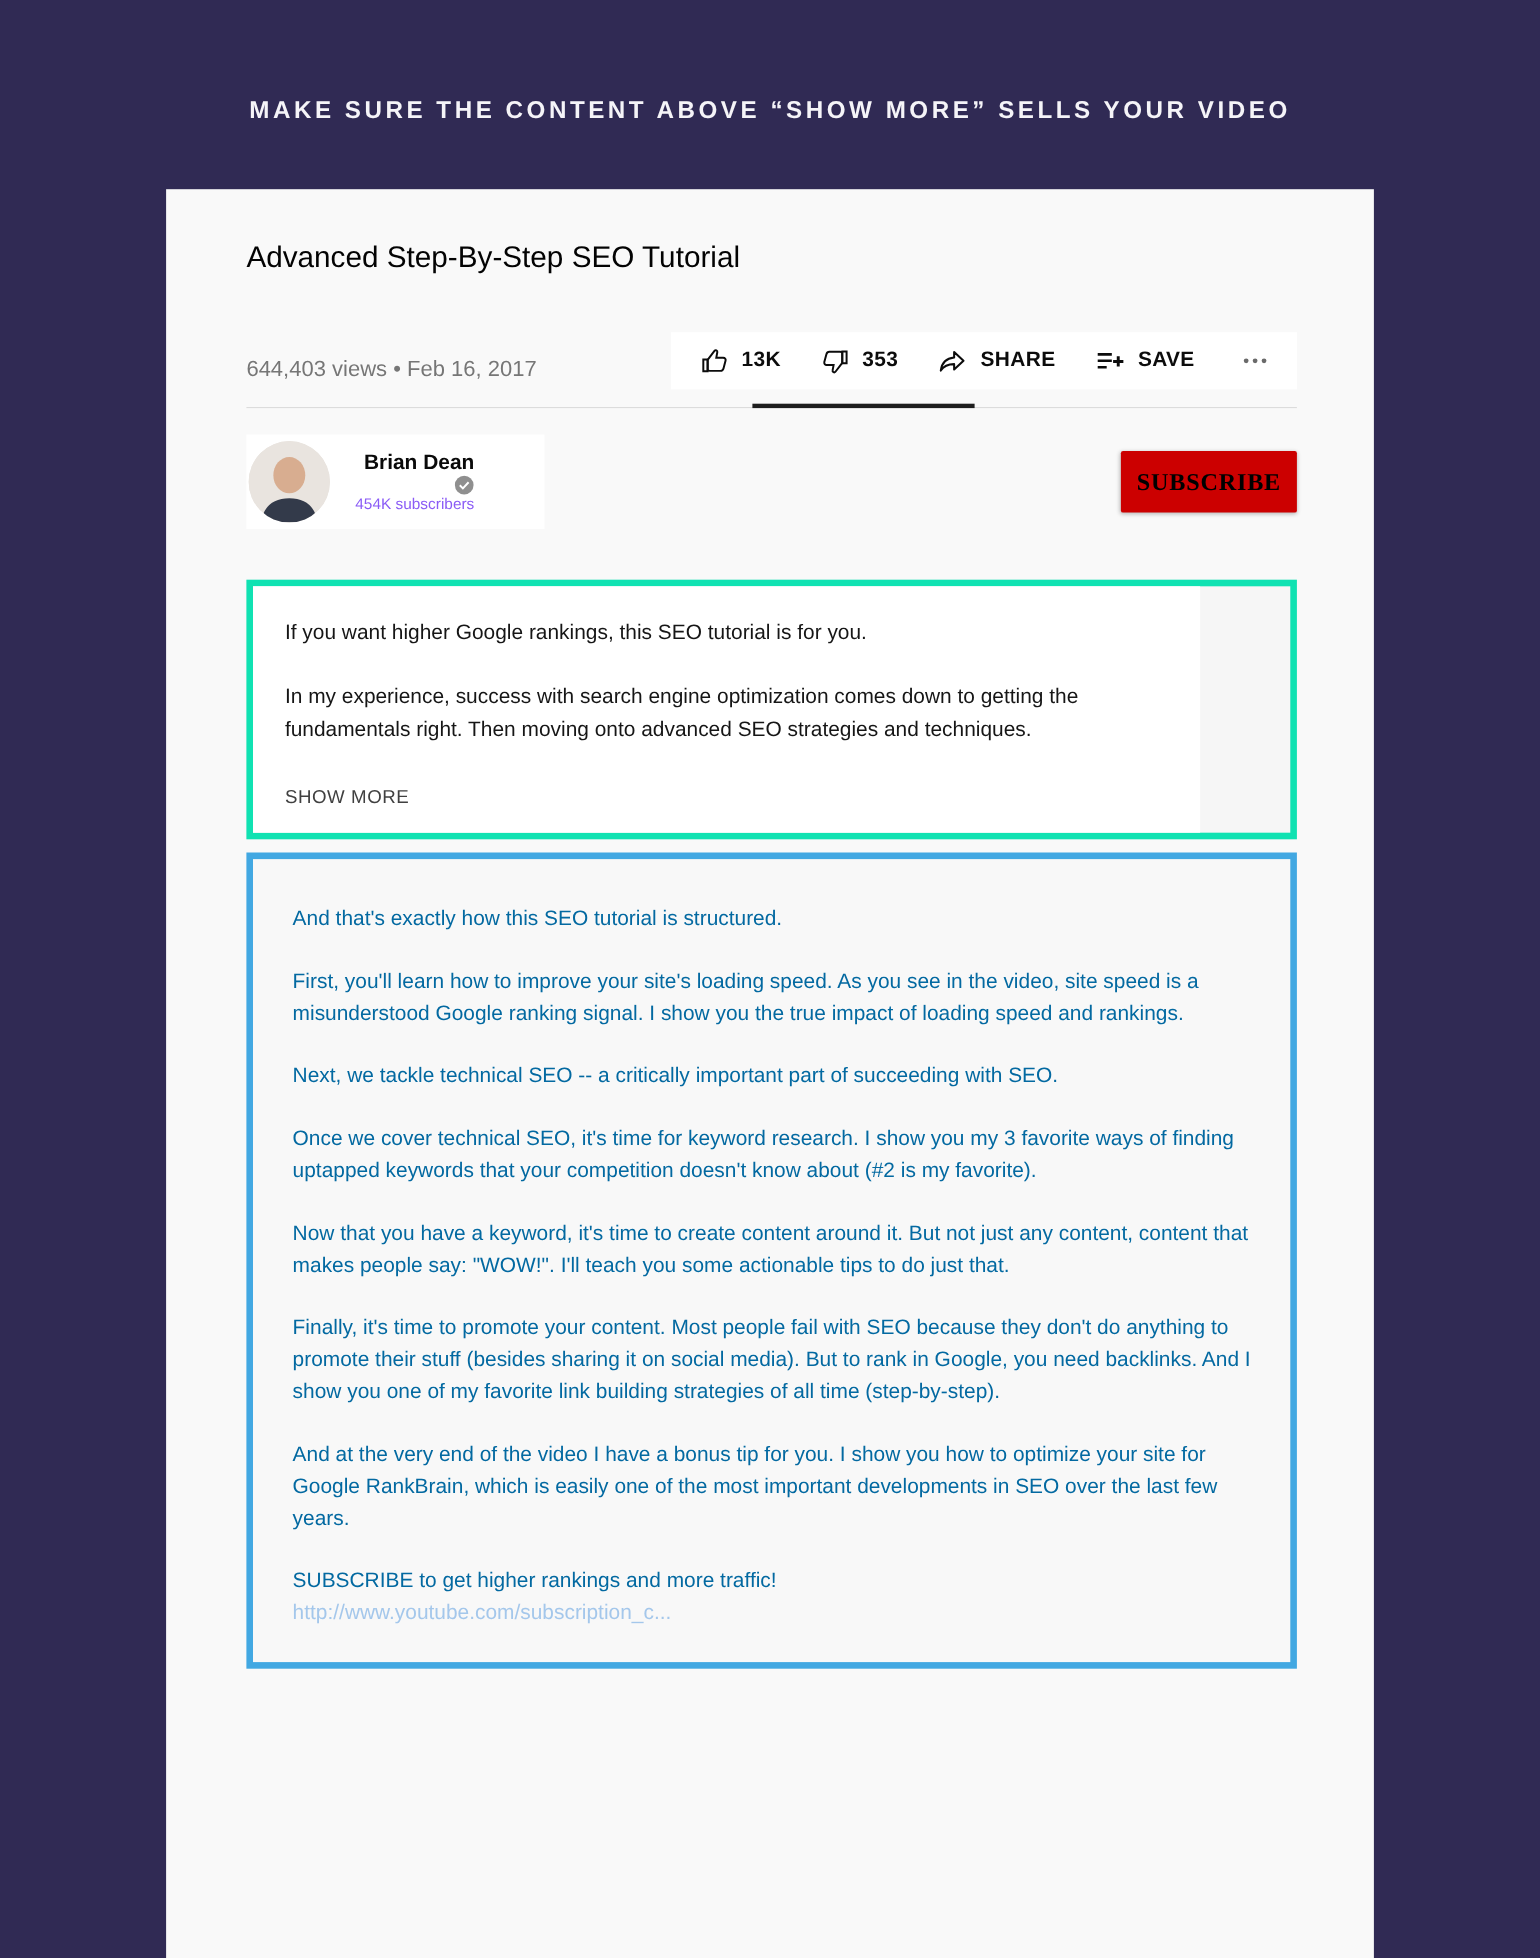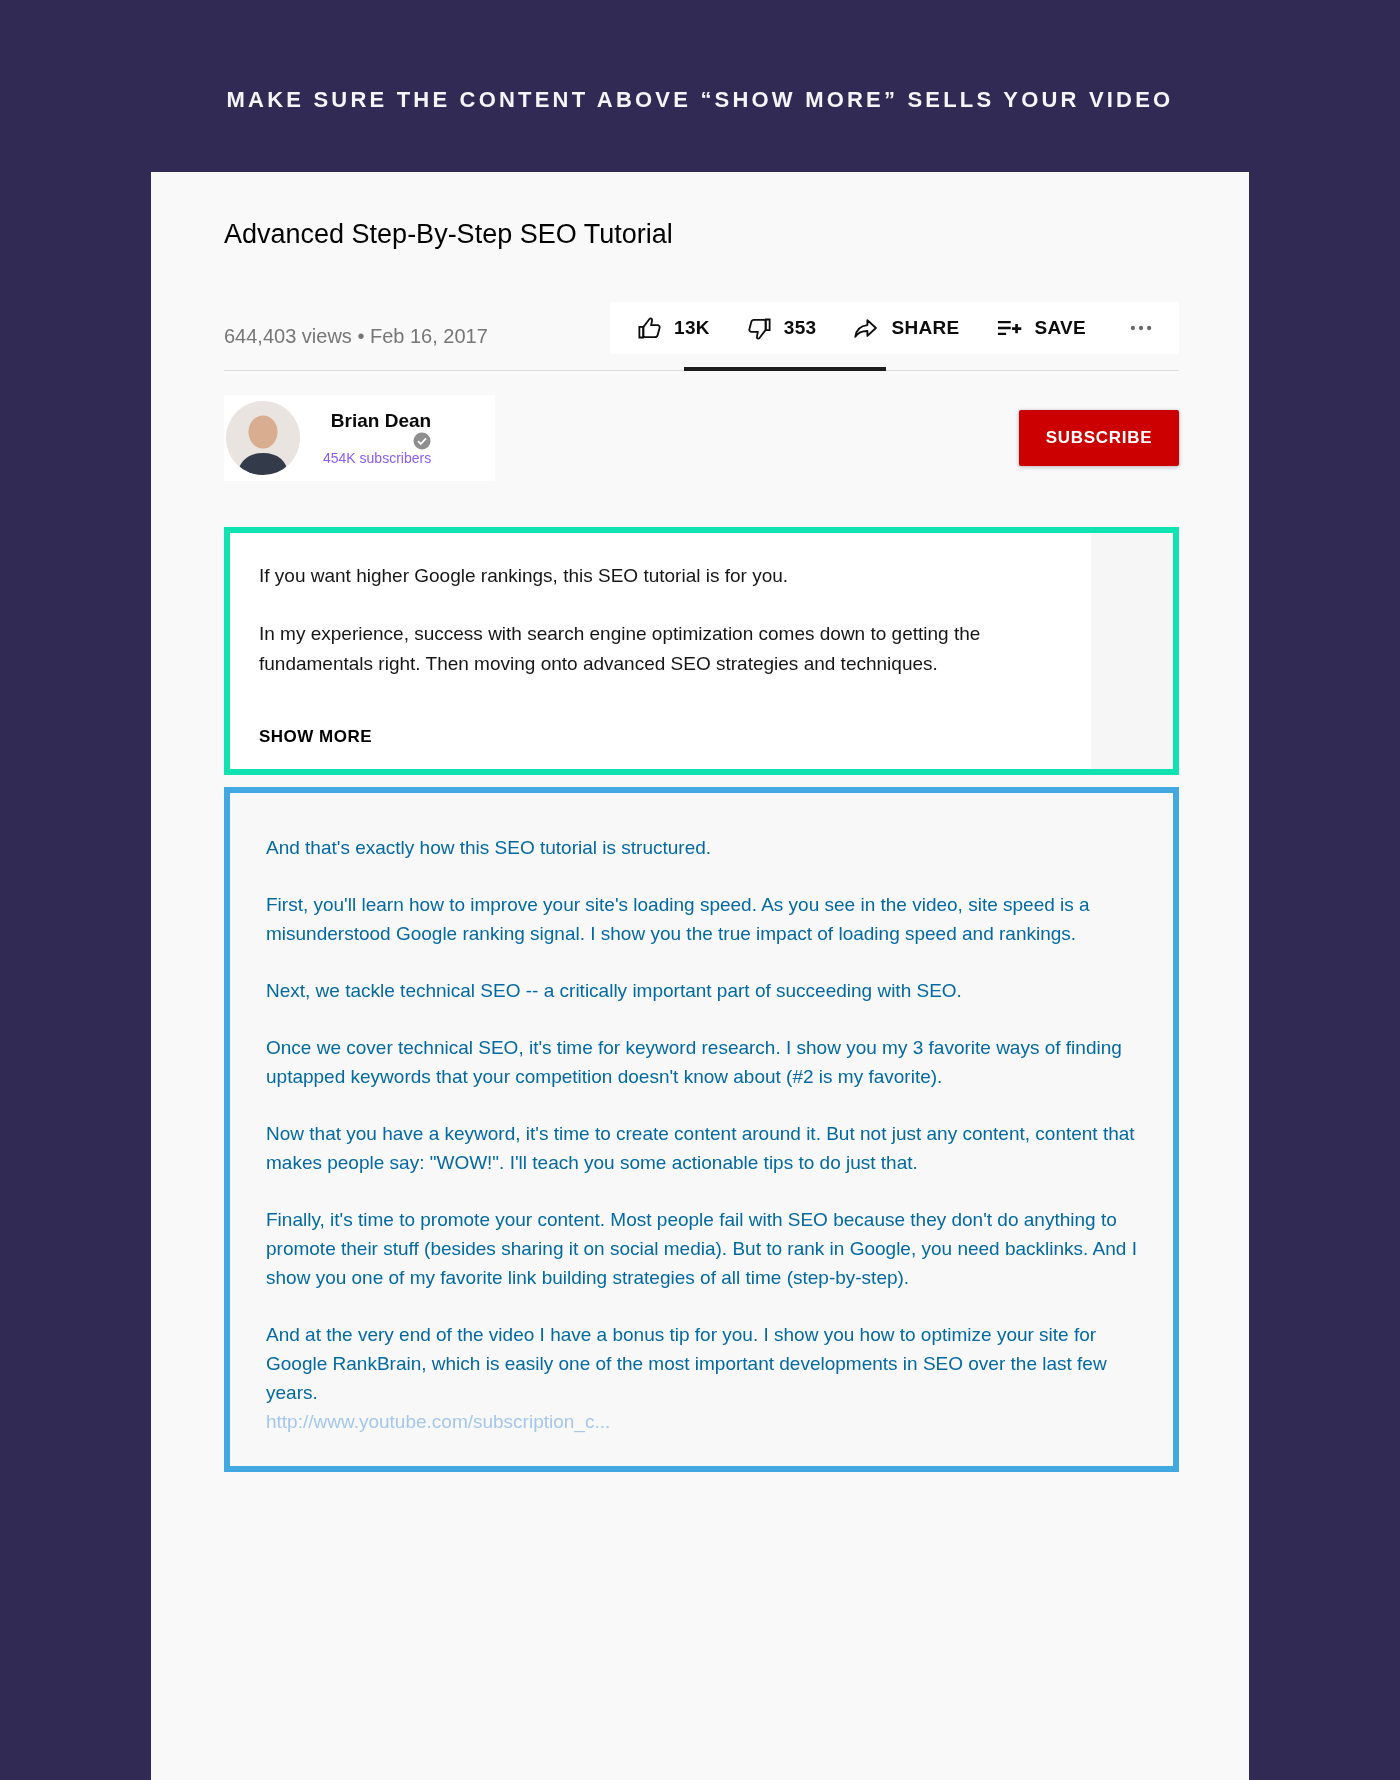--- a/index.html
+++ b/index.html
@@ -52,38 +52,38 @@
     width:74px; height:74px; border-radius:50%; overflow:hidden;
     background:#e9e4df; flex:none; cursor:pointer;
   }
   .channel-text { margin-left:23px; }
   .channel-name-row { display:flex; align-items:flex-end;flex-direction:column; }
   .channel-name { font-size:19px; font-weight:700; color:#0a0a0a; cursor:pointer; }
   .verified { margin-left:9px; display:flex; }
   .subs { margin-top:0; font-size:14px; color:#8b5cf6; }
   .subscribe {
     width:160px; height:56px; border:none; border-radius:2px;
-    background:#cc0000; color:#ffffff; font-family:Liberation Sans, sans-serif;
-    font-size:17px; font-weight:700; letter-spacing:0.7px;
+    background:#cc0000; color:#000000; font-family:Liberation Serif, serif;
+    font-size:22px; font-weight:700; letter-spacing:0.7px;
     box-shadow:0 1px 4px rgba(0,0,0,0.28); cursor:pointer;
   }
   .hl-box { margin-top:46px; }
   .hl-box.green { border:6px solid #10e2b2; background:#f6f6f6; }
   .hl-box.blue  { margin-top:12px; border:6px solid #42a8e2; background:#f8f8f8;
                   padding:40px 36px 30px 36px; }
   .green .panel { background:#ffffff; width:861px; padding:28px 30px 22px 29px; }
   .para {
     margin:0 0 28px 0; font-size:19px; line-height:30px; color:#161616; max-width:800px;
   }
   .gray-text .para {
     color:#0369a1; line-height:29px; max-width:905px; margin-bottom:28px;
   }
   .gray-text .para:last-of-type { margin-bottom:0; }
   .show-more {
-    margin-top:48px; font-size:17px; font-weight:700; color:#000000;
+    margin-top:36px; font-size:17px; font-weight:400; color:#404040;
     letter-spacing:0.5px; cursor:pointer;
   }
   .sub-link {
     display:inline-block; margin-top:0; font-size:19px; line-height:29px;
     color:#a4c7eb; text-decoration:none; cursor:pointer;
   }
 </style>
 </head>
 <body>
 
@@ -189,17 +189,18 @@
         <p class="para">Next, we tackle technical SEO -- a critically important part of succeeding with SEO.</p>
 
         <p class="para">Once we cover technical SEO, it's time for keyword research. I show you my 3 favorite ways of finding uptapped keywords that your competition doesn't know about (#2 is my favorite).</p>
 
         <p class="para">Now that you have a keyword, it's time to create content around it. But not just any content, content that makes people say: "WOW!". I'll teach you some actionable tips to do just that.</p>
 
         <p class="para">Finally, it's time to promote your content. Most people fail with SEO because they don't do anything to promote their stuff (besides sharing it on social media). But to rank in Google, you need backlinks. And I show you one of my favorite link building strategies of all time (step-by-step).</p>
 
         <p class="para">And at the very end of the video I have a bonus tip for you. I show you how to optimize your site for Google RankBrain, which is easily one of the most important developments in SEO over the last few years.</p>
 
+        <p class="para">SUBSCRIBE to get higher rankings and more traffic!</p>
       </div>
     <a class="sub-link">http://www.youtube.com/subscription_c...</a>
   </div>
 
 </div>
 
 </body></html>

